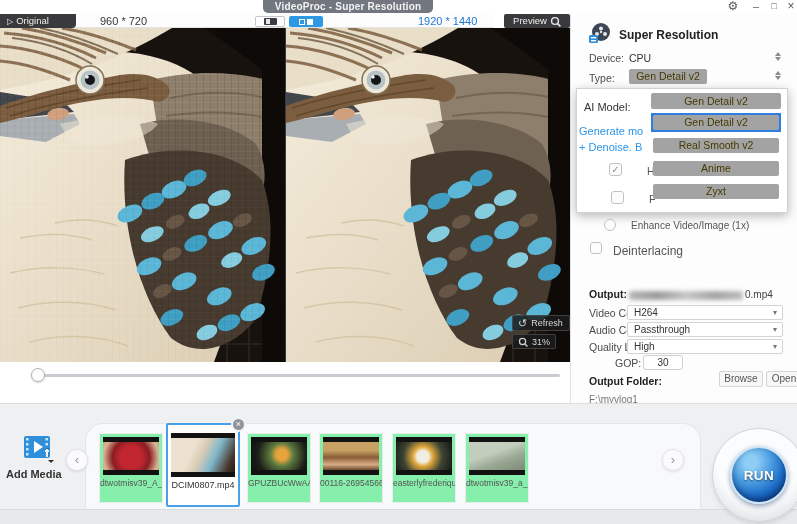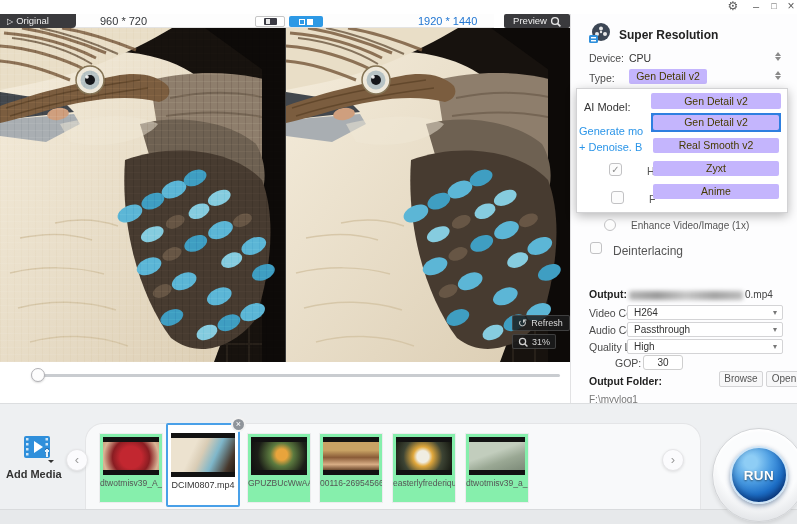--- a/index.html
+++ b/index.html
@@ -70,21 +70,21 @@
   #right-panel { position:absolute; left:570px; top:14px; width:227px; height:389px; background:#fdfdfe;
                  border-left:1px solid #e2e2e4; font-size:10.5px; color:#4a4a4a; }
   .rp-title { position:absolute; left:48px; top:14px; font-size:12px; font-weight:bold; color:#222; }
   .lab { position:absolute; left:18px; }
   .boldlab { font-weight:bold; color:#222; }
   .spinner { position:absolute; left:203px; width:8px; height:12px; display:flex; flex-direction:column;
              align-items:center; justify-content:center; gap:1px; }
   .spinner i { width:0; height:0; border-left:3px solid transparent; border-right:3px solid transparent; }
   .spinner .up { border-bottom:4px solid #8a8a8a; }
   .spinner .dn { border-top:4px solid #8a8a8a; }
-  .pill { background:#c4b5fd; border-radius:2px; color:#463a00; text-align:center; font-size:10.5px; }
+  .pill { background:#a3a3a3; border-radius:2px; color:#463a00; text-align:center; font-size:10.5px; }
   .select { position:absolute; left:56px; width:156px; height:15px; background:#fff; border:1px solid #d4d4d6;
             border-radius:2px; font-size:10px; color:#333; line-height:13px; padding:0 6px; }
   .select .caret { position:absolute; right:5px; top:0; color:#777; font-size:8px; line-height:13px; }
 
   
   #popup { position:absolute; left:5px; top:74px; width:212px; height:125px; background:#fff;
            border:1px solid #d2d2d4; box-shadow:0 3px 10px rgba(0,0,0,.28); }
   .ai-label { position:absolute; left:7px; top:12px; font-size:11px; color:#333; }
   .desc { position:absolute; left:2px; color:#2b95e8; font-size:11px; white-space:nowrap; width:76px; overflow:hidden; }
   .cb { position:absolute; width:13px; height:13px; border:1px solid #c2c2c4; border-radius:3px;
@@ -249,20 +249,21 @@
     <g id="magnifier">
       <circle cx="5" cy="5" r="3.4" fill="none" stroke="currentColor" stroke-width="1.4"></circle>
       <line x1="7.6" y1="7.6" x2="10.4" y2="10.4" stroke="currentColor" stroke-width="1.6"></line>
     </g>
   </defs>
 </svg>
 
 <div id="app">
 
   <div id="titlebar">
+    <div class="title-tab">VideoProc  -  Super Resolution</div>
     <div class="winbtn" id="btn-gear">⚙</div>
     <div class="winbtn" id="btn-min">–</div>
     <div class="winbtn" id="btn-max">□</div>
     <div class="winbtn" id="btn-close">×</div>
   </div>
 
   <div id="topbar">
     <div class="orig-tab">
       <span class="tri">▷</span><span>Original</span>
     </div>
@@ -349,24 +350,24 @@
       <div class="abs" style="left:72px;top:104px;font-size:10.5px;color:#555">F</div>
       <div class="dd-col">
         <div class="dd-btn pill">Gen Detail v2</div>
         <div class="dd-row sel">
             <div class="pill">Gen Detail v2</div>
           </div>
         <div class="dd-row">
             <div class="pill">Real Smooth v2</div>
           </div>
         <div class="dd-row">
-            <div class="pill">Zyxt</div>
+            <div class="pill">Anime</div>
           </div>
         <div class="dd-row">
-            <div class="pill">Anime</div>
+            <div class="pill">Zyxt</div>
           </div>
       </div>
     </div>
 
     <div class="rb" style="left:33px;top:205px"></div>
     <div class="abs" style="left:60px;top:206px;font-size:10px;color:#555">Enhance Video/Image (1x)</div>
     <div class="cb" style="left:19px;top:228px;width:12px;height:12px"></div>
     <div class="abs" style="left:42px;top:230px;font-size:12px;color:#555">Deinterlacing</div>
 
     <div class="lab boldlab" style="top:274px">Output:</div>

